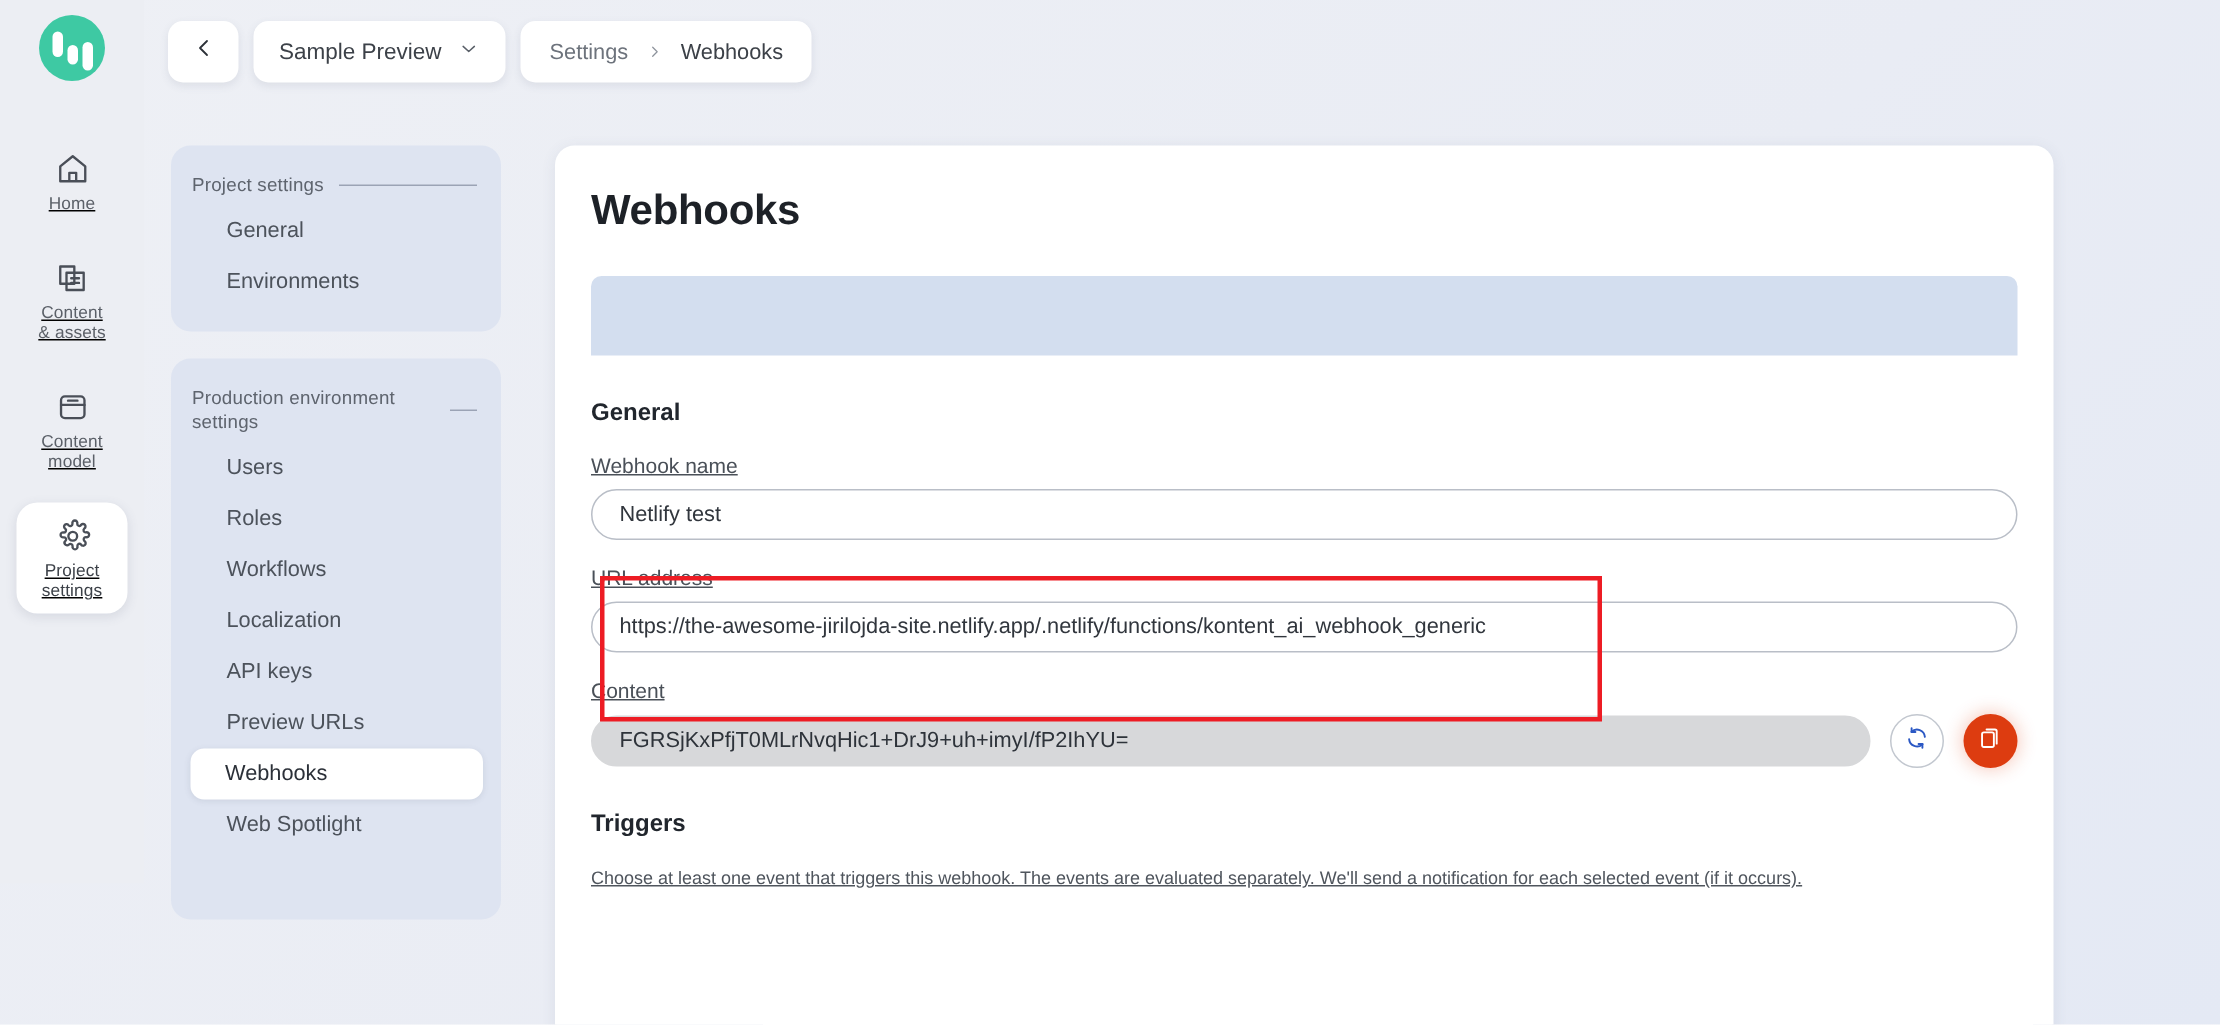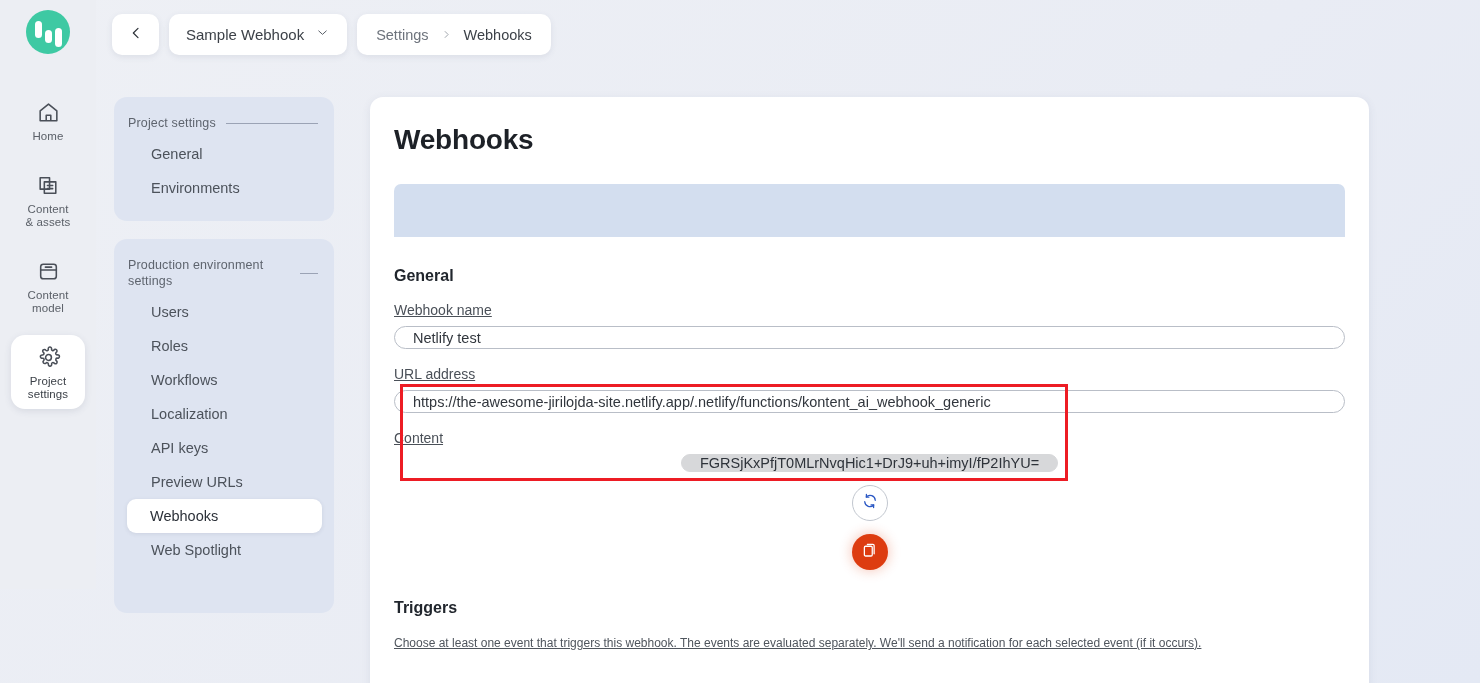--- a/index.html
+++ b/index.html
@@ -22,20 +22,21 @@
 
   
   .rail {
     position: absolute;
     left: 0; top: 0;
     width: 96px; height: 589px;
     background: #eceef3;
     display: flex;
     flex-direction: column;
     align-items: center;
+    text-decoration: underline;
   }
 
   .logo {
     width: 44px; height: 44px;
     border-radius: 50%;
     background: #3ec9a3;
     margin-top: 10px;
     display: flex;
     align-items: flex-end;
     justify-content: center;
@@ -187,38 +188,38 @@
   .section-title.triggers { margin-top: 29px; }
 
   .field { margin-top: 17px; }
   .field-label {
     font-size: 14px;
     color: #4a5058;
     margin-bottom: 8px;
     text-decoration: underline;
   }
   .input {
-    height: 23px;
+    height: 34px;
     border: 1px solid #b9bec7;
     border-radius: 19px;
     display: flex;
     align-items: center;
     padding: 0 18px;
     font-size: 14.5px;
     color: #31363d;
     background: #ffffff;
     cursor: text;
   }
   .input.readonly {
     background: #d7d8da;
     border-color: #d7d8da;
     color: #2e333a;
   }
 
-  .secret-row { display: flex; align-items: center; gap: 13px; flex-direction: column; }
+  .secret-row { display: flex; align-items: center; gap: 13px; }
   .secret-row .input { flex: 1; }
 
   .icon-btn {
     width: 36px; height: 36px;
     border-radius: 50%;
     display: flex;
     align-items: center;
     justify-content: center;
     cursor: pointer;
     flex: 0 0 auto;
@@ -320,21 +321,21 @@
 
     <div class="pill back">
       <span>
         <svg viewBox="0 0 24 24">
             <path d="M15 5 8 12l7 7" stroke-linecap="round" stroke-linejoin="round"></path>
           </svg>
       </span>
     </div>
 
     <div class="pill project">
-      <span class="ptext">Sample Webhook</span>
+      <span class="ptext">Sample Preview</span>
       <span>
         <svg viewBox="0 0 24 24">
             <path d="M6 9.5 12 15l6-5.5" stroke-linecap="round" stroke-linejoin="round"></path>
           </svg>
       </span>
     </div>
 
     <div class="pill crumbs">
 
       <span class="crumb">Settings</span>

